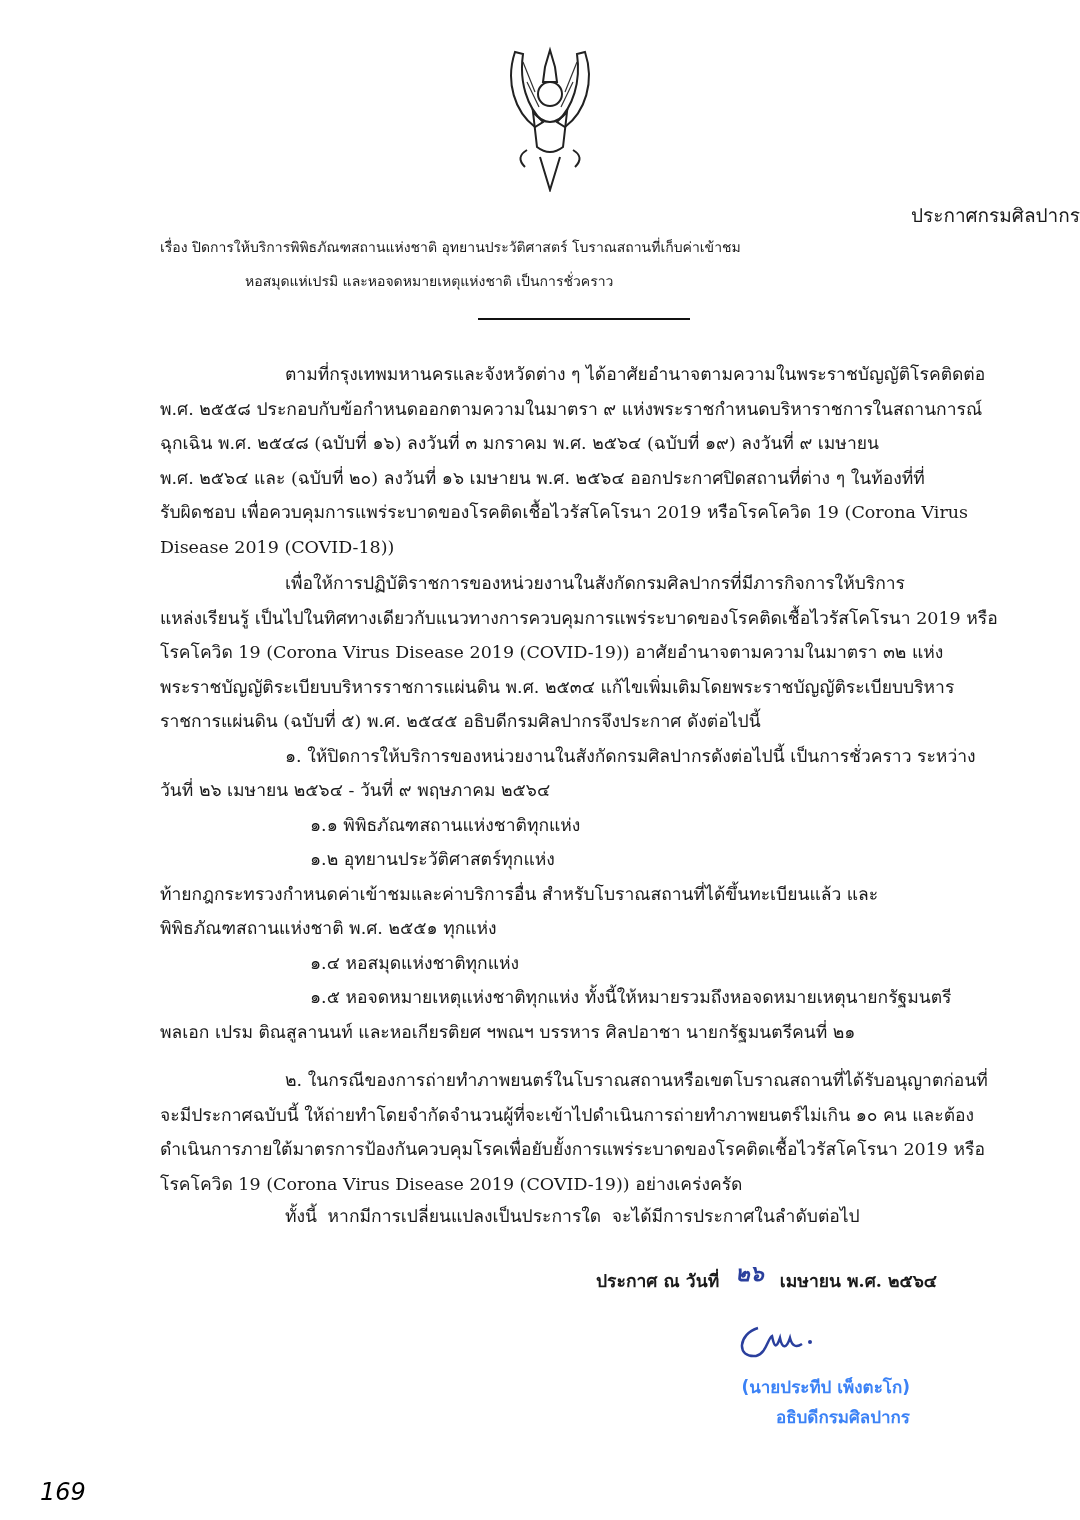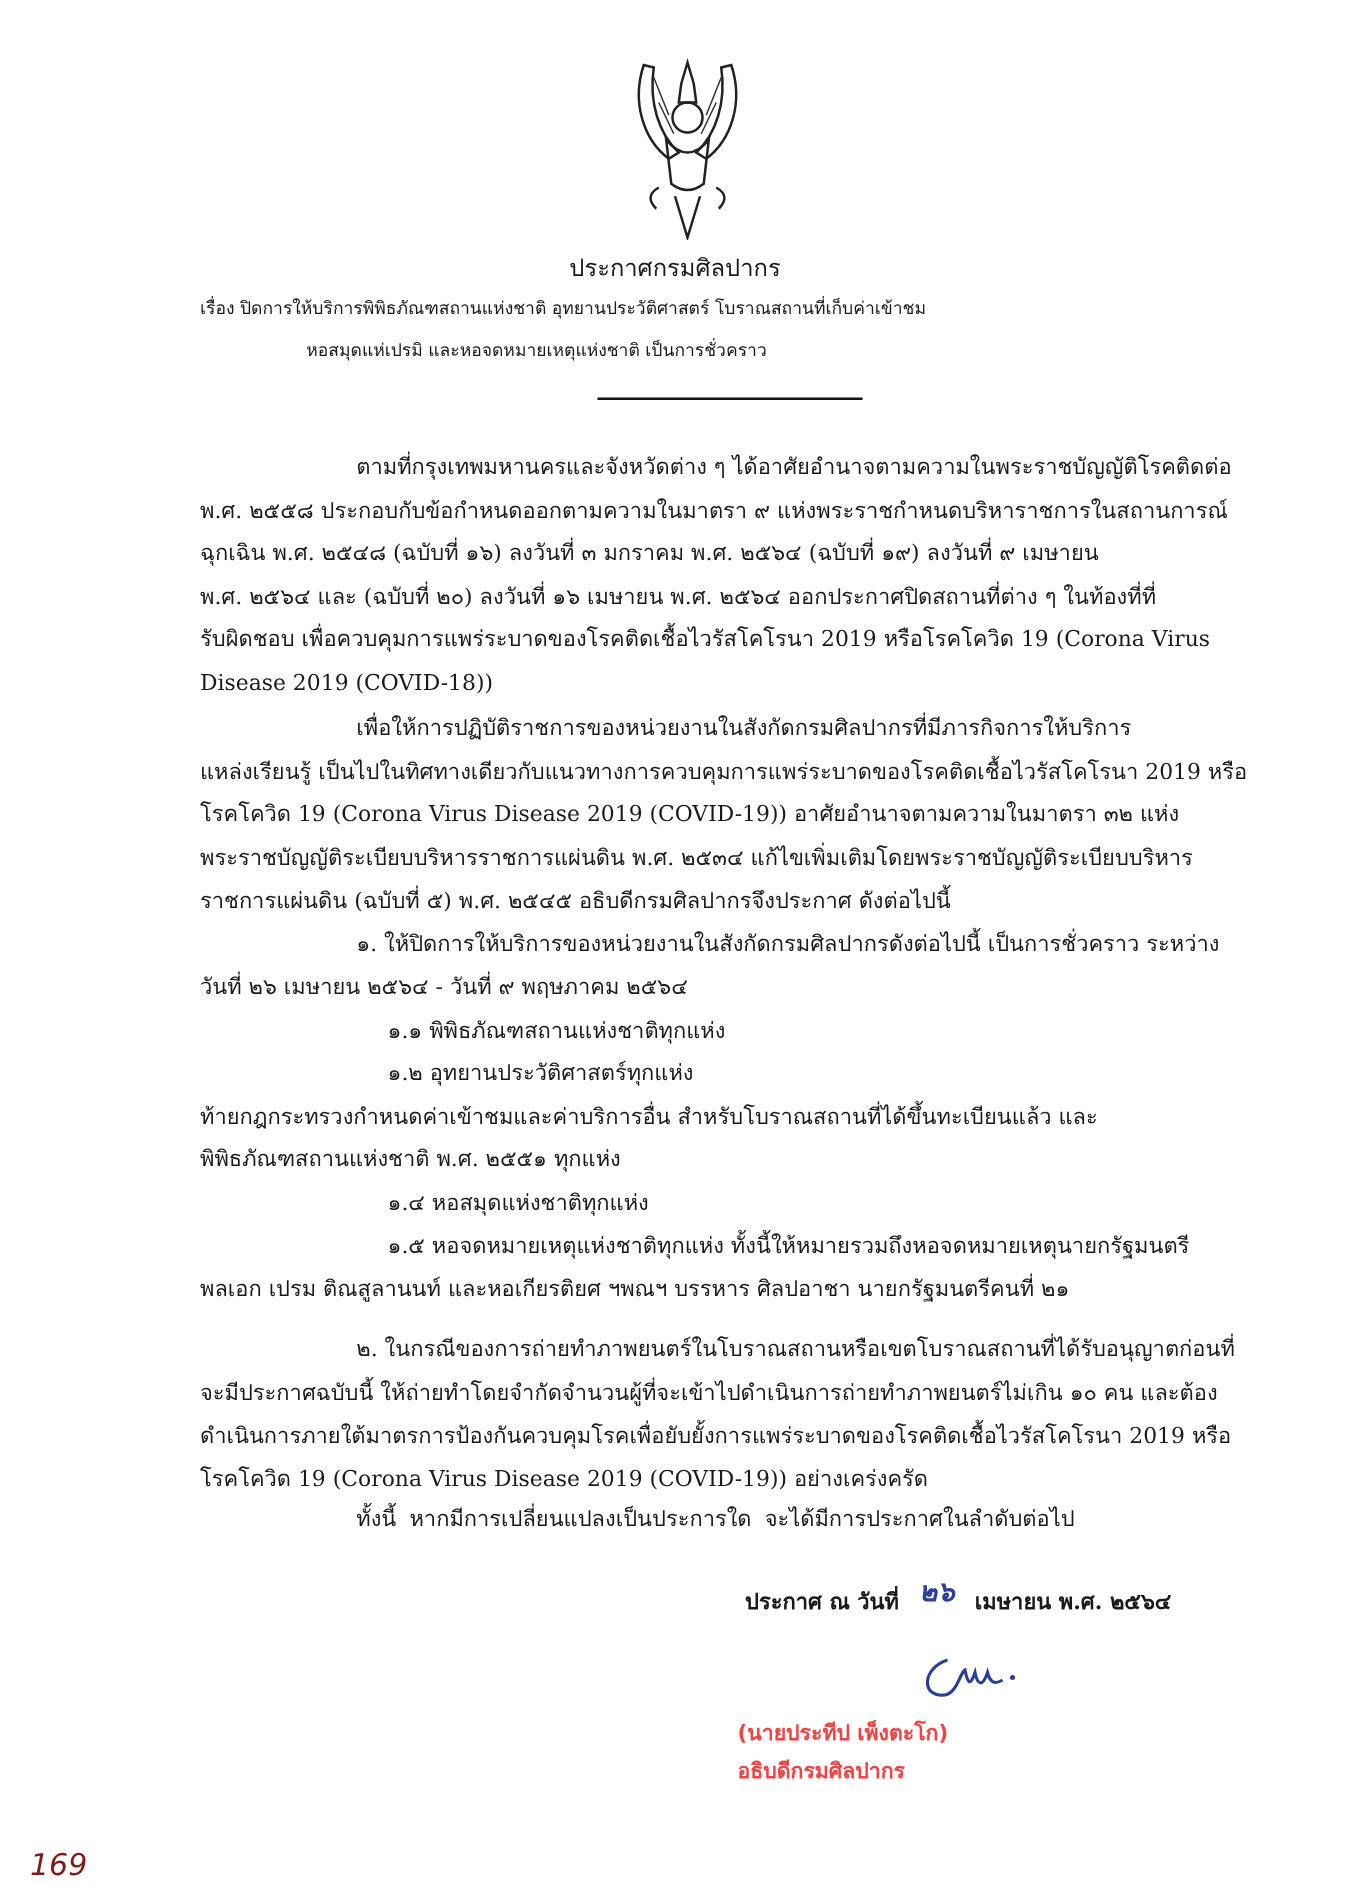--- a/index.html
+++ b/index.html
@@ -1,38 +1,38 @@
 <!DOCTYPE html>
 <html><head>
 <meta charset="utf-8">
 <style>
   html, body { margin:0; padding:0; }
   body {
     width:1080px; height:1520px; background:#ffffff; position:relative; overflow:hidden;
     font-family: "DejaVu Serif", "Liberation Serif", serif; color:#1a1a1a;
   }
   .garuda { position:absolute; left:505px; top:32px; width:90px; height:160px; }
-  .center { position:absolute; left:0; width:1080px; text-align:center; }
+  .center { position:absolute; left:0; width:1080px; text-align:right; }
   .title { top:200px; font-size:19px; line-height:30px; }
   .subject { position:absolute; left:160px; top:230px; width:820px; font-size:14px; line-height:34px; }
   .subject .l2 { padding-left:85px; }
   .rule { position:absolute; left:478px; top:318px; width:212px; height:2px; background:#111; }
   .para { position:absolute; left:160px; width:836px; font-size:17.5px; line-height:34.5px; text-align:justify; text-align-last:left; }
   .para .line { display:block; white-space:nowrap; }
   .ind { padding-left:125px; }
   .ind2 { padding-left:150px; }
   .p1 { top:357px; }
   .p2 { top:566px; }
   .p3 { top:1063px; }
   .p4 { top:1200px;font-family:Liberation Mono, monospace; }
   .dateline { position:absolute; left:596px; top:1262px; font-size:17.5px; white-space:nowrap;font-weight:bold; }
   .handdate { font-family:"DejaVu Sans", sans-serif; color:#2a3f9d; font-size:22px; font-style:italic; margin:0 10px; position:relative; top:-6px; }
   .sig { position:absolute; left:728px; top:1316px; width:90px; height:50px; }
-  .signame { position:absolute; left:590px; top:1372px; width:320px; text-align:left; font-family:"DejaVu Sans", sans-serif; color:#ef4444; font-weight:bold; font-size:17px; line-height:30px; }
-  .pagenum { position:absolute; left:24px; top:1478px; font-family:"DejaVu Sans", sans-serif; font-style:italic; color:#7f1d1d; font-size:24px; }
+  .signame { position:absolute; left:590px; top:1372px; width:320px; text-align:right; font-family:"DejaVu Sans", sans-serif; color:#3b82f6; font-weight:bold; font-size:17px; line-height:30px; }
+  .pagenum { position:absolute; left:40px; top:1478px; font-family:"DejaVu Sans", sans-serif; font-style:italic; color:#000000; font-size:24px; }
 </style>
 </head>
 <body>
 
 <svg class="garuda" viewBox="0 0 90 160">
   <path d="M10 20 C0 50,10 80,30 95 L38 90 C22 75,14 50,18 22 Z" fill="none" stroke="#222" stroke-width="2"></path>
   <path d="M80 20 C90 50,80 80,60 95 L52 90 C68 75,76 50,72 22 Z" fill="none" stroke="#222" stroke-width="2"></path>
   <path d="M45 18 L40 35 L38 50 L52 50 L50 35 Z" fill="none" stroke="#222" stroke-width="2"></path>
   <circle cx="45" cy="62" r="12" fill="none" stroke="#222" stroke-width="2"></circle>
   <path d="M28 80 Q45 100 62 80 L58 115 Q45 125 32 115 Z" fill="none" stroke="#222" stroke-width="2"></path>

